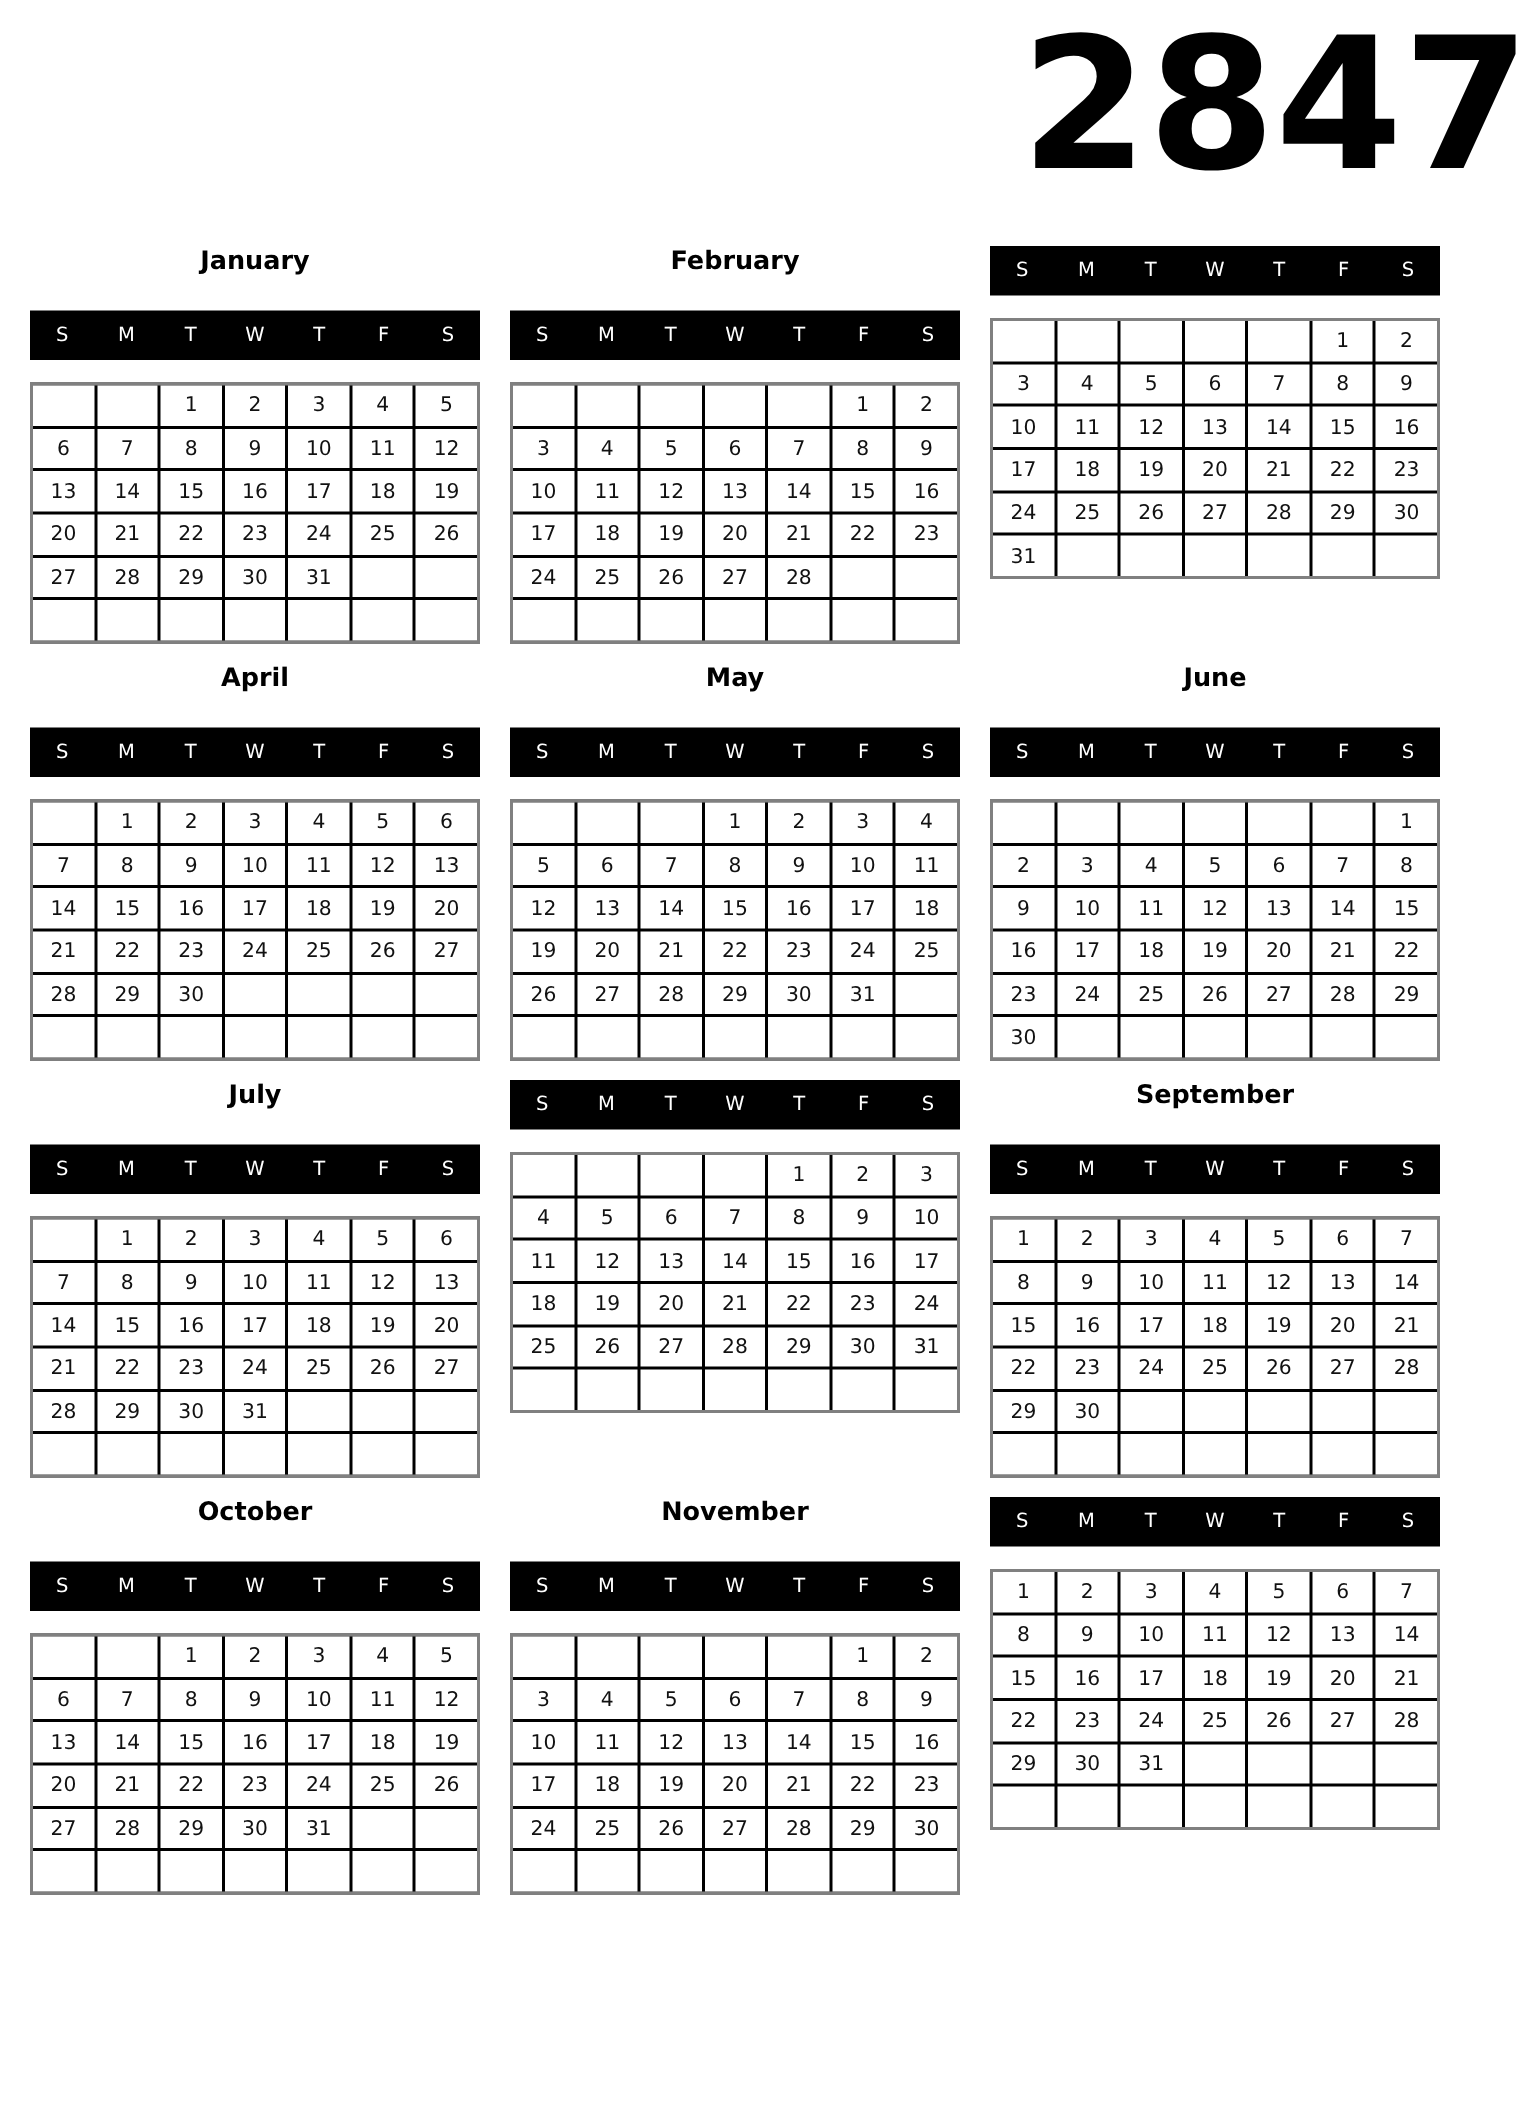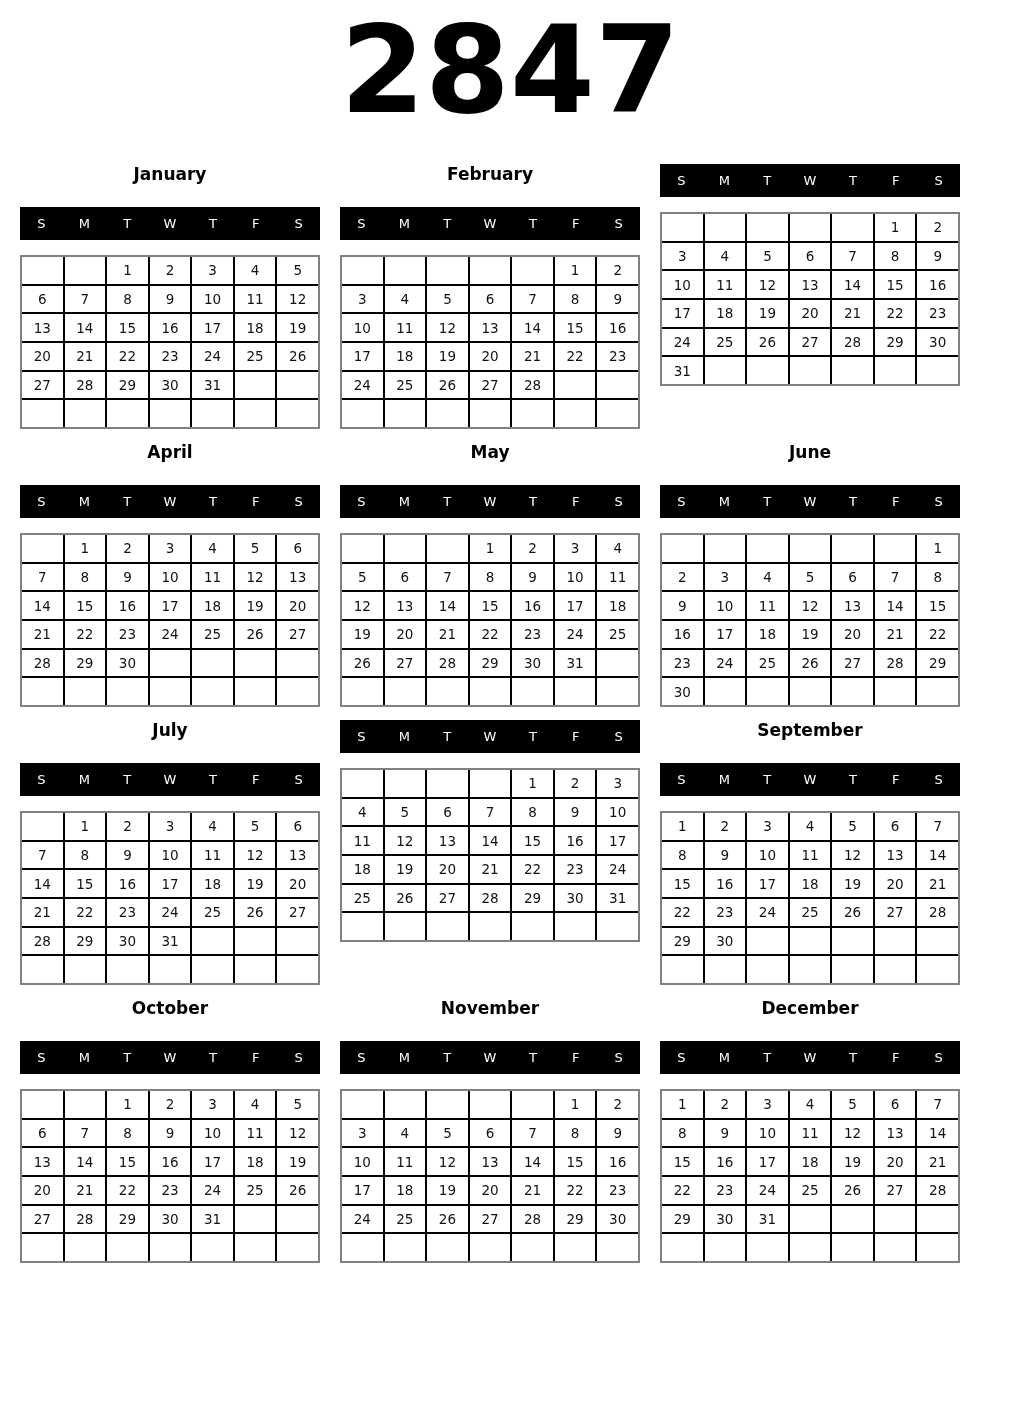--- a/index.html
+++ b/index.html
@@ -9,21 +9,21 @@
     font-family: "DejaVu Sans", sans-serif;
   }
   body {
     width: 1020px;
     height: 1412px;
     overflow: hidden;
   }
   .year-title {
     margin: 0;
     padding-top: 6px;
-    text-align: center;
+    text-align: right;
     font-weight: bold;
     font-size: 122px;
     line-height: 128px;
     color: #000000;
     letter-spacing: 0px;
   }
   .months {
     display: grid;
     grid-template-columns: repeat(3, 300px);
     column-gap: 20px;
@@ -699,21 +699,20 @@
           <div class="cell"></div>
           <div class="cell"></div>
           <div class="cell"></div>
           <div class="cell"></div>
           <div class="cell"></div>
           <div class="cell"></div>
         </div>
   </div>
 
   <div class="month">
-    <h2 class="month-name">December</h2>
     <div class="dow-bar">
           <span class="dow">S</span>
           <span class="dow">M</span>
           <span class="dow">T</span>
           <span class="dow">W</span>
           <span class="dow">T</span>
           <span class="dow">F</span>
           <span class="dow">S</span>
         </div>
     <div class="day-grid">

